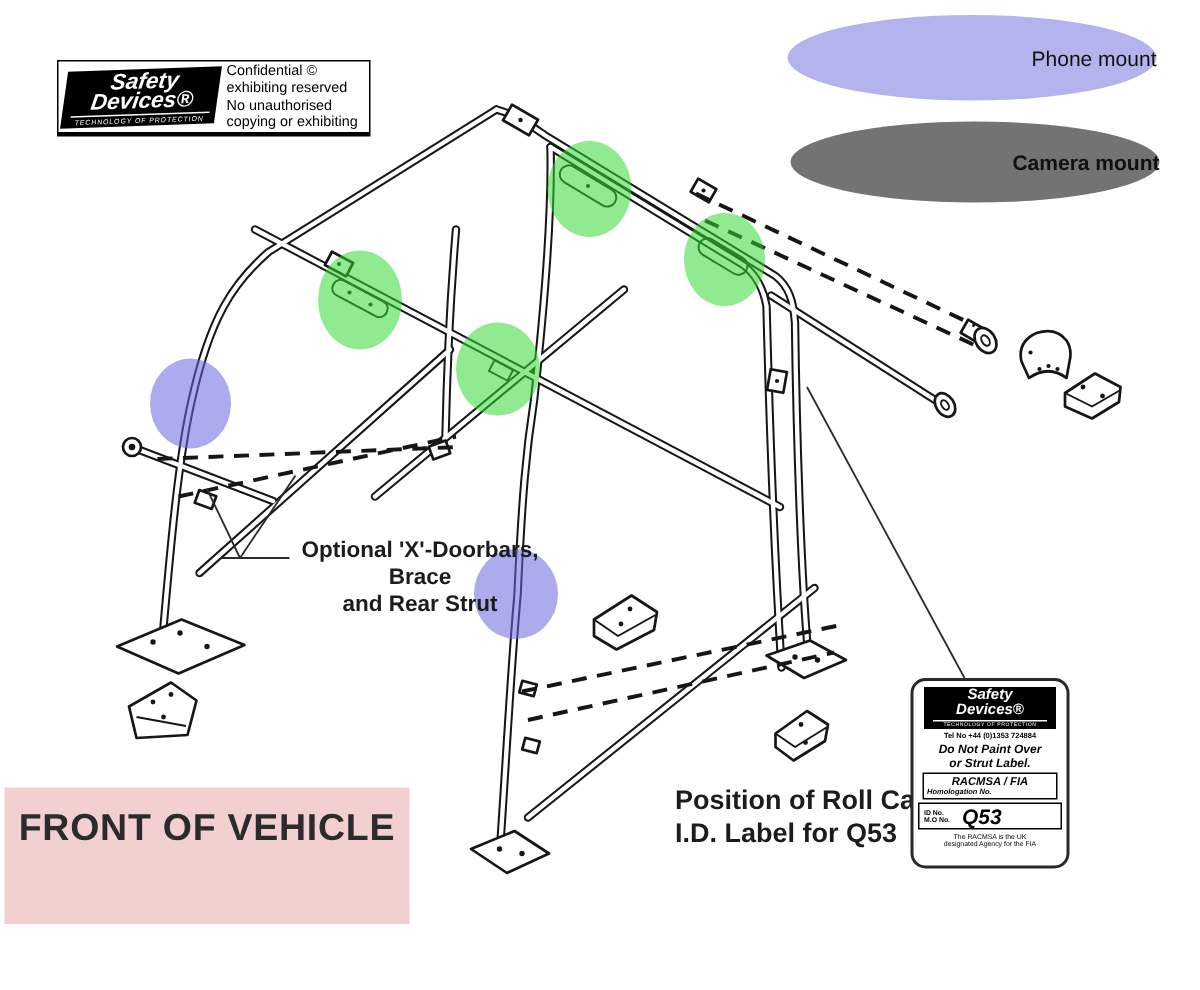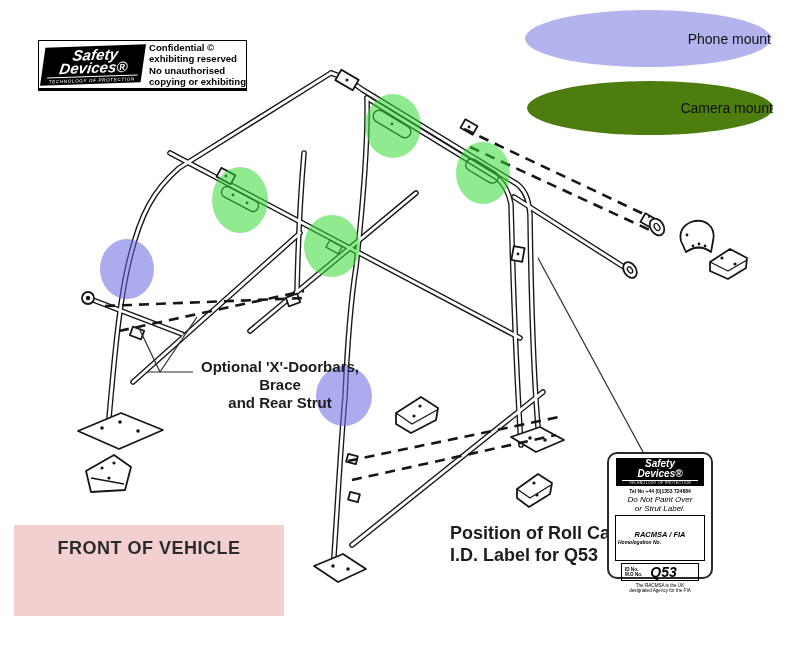--- a/index.html
+++ b/index.html
@@ -17,21 +17,21 @@
   #thin path{stroke:#2a2a2a;stroke-width:1.2;fill:none;}
 
   
   .logo-box{position:absolute;left:38px;top:40px;width:209px;height:51px;background:#fff;
             border:1px solid #000;border-bottom:3px solid #000;display:flex;align-items:center;box-sizing:border-box;}
   .sd-black{background:#000;color:#fff;width:92px;margin-left:4px;padding:2px 4px 1px 6px;
             transform:skewX(-10deg) rotate(-2deg);text-align:center;}
   .sd-black .b1{font-style:italic;font-weight:700;font-size:15px;line-height:13px;}
   .sd-black .b2{font-style:italic;font-weight:700;font-size:15px;line-height:14px;}
   .sd-black .tg{font-size:4.6px;letter-spacing:.6px;border-top:1px solid #fff;margin-top:1px;padding-top:1px;white-space:nowrap;}
-  .notice{margin-left:6px;font-weight:700;font-size:9.6px;line-height:11.2px;color:#000;white-space:nowrap;}
+  .notice{margin-left:6px;font-weight:400;font-size:9.6px;line-height:11.2px;color:#000;white-space:nowrap;}
 
   
   .legend{position:absolute;border-radius:50%;display:flex;align-items:center;justify-content:flex-end;
           font-size:14px;color:#101010;}
   #legend-phone{left:525px;top:10px;width:246px;height:57px;}
   #legend-camera{left:527px;top:81px;width:246px;height:54px;}
 
   
   .note{position:absolute;font-weight:700;color:#1c1c1c;}
   #doorbars-note{left:190px;top:358px;width:180px;text-align:center;font-size:15px;line-height:18px;}
@@ -39,32 +39,32 @@
 
   
   .id-card{position:absolute;left:607px;top:452px;width:106px;height:127px;background:#fff;
            border:2px solid #2a2a2a;border-radius:10px;box-sizing:border-box;padding:4px 5px 2px 5px;
            display:flex;flex-direction:column;align-items:center;}
   .id-card .mini-logo{background:#000;color:#fff;width:88px;text-align:center;padding:1px 0 1px 0;}
   .id-card .mini-logo .b1{font-style:italic;font-weight:700;font-size:10px;line-height:10px;}
   .id-card .mini-logo .b2{font-style:italic;font-weight:700;font-size:10px;line-height:10px;}
   .id-card .mini-logo .tg{font-size:3.4px;letter-spacing:.4px;border-top:.5px solid #fff;margin:1px 6px 0 6px;}
   .id-card .tel{font-size:5px;font-weight:700;margin-top:2px;white-space:nowrap;}
-  .id-card .warn{font-size:8px;font-weight:400;font-style:italic;line-height:9px;text-align:center;margin-top:1px;}
-  .id-card .homolog{border:1px solid #000;width:90px;margin-top:2px;padding:15px 2px;box-sizing:border-box;}
+  .id-card .warn{font-size:8px;font-weight:700;font-style:italic;line-height:9px;text-align:center;margin-top:1px;}
+  .id-card .homolog{border:1px solid #000;width:90px;margin-top:2px;padding:1px 2px;box-sizing:border-box;}
   .id-card .homolog .h1{font-size:7.5px;font-weight:700;font-style:italic;text-align:center;line-height:8px;}
   .id-card .homolog .h2{font-size:5px;font-weight:700;font-style:italic;line-height:6px;}
-  .id-card .idrow{border:1px solid #000;width:78px;margin-top:2px;display:flex;align-items:center;box-sizing:border-box;padding:1px 3px;}
+  .id-card .idrow{border:1px solid #000;width:96px;margin-top:2px;display:flex;align-items:center;box-sizing:border-box;padding:1px 3px;}
   .id-card .idrow .sml{font-size:4.6px;font-weight:700;line-height:5px;}
   .id-card .idrow .big{font-size:14px;font-weight:700;font-style:italic;margin-left:8px;line-height:14px;}
   .id-card .foot{font-size:4.6px;text-align:center;line-height:5.4px;margin-top:2px;}
 
   
-  .front-box{position:absolute;left:14px;top:525px;width:270px;height:91px;box-sizing:border-box;
-             text-align:center;padding-top:13px;font-weight:700;font-size:18px;letter-spacing:.5px;color:#2b2b2b;}
+  .front-box{position:absolute;left:3px;top:525px;width:270px;height:91px;box-sizing:border-box;
+             text-align:center;padding-top:13px;font-weight:700;font-size:25px;letter-spacing:.5px;color:#2b2b2b;}
 </style>
 </head>
 <body>
 
 <div id="canvas">
 
   <svg id="cage" width="800" height="660" viewBox="0 0 800 660">
     <g id="tubes-black">
       <path d="M 107,441 C 114,360 119,305 128,266 C 140,212 155,189 179,168 L 331,73"></path>
       <path d="M 331,73 C 345,77 353,83 363,90 L 517,184 C 526,191 529,201 530,215 C 531,290 534,386 539,438"></path>
@@ -196,21 +196,21 @@
       <div>Confidential ©</div>
       <div>exhibiting reserved</div>
       <div>No unauthorised</div>
       <div>copying or exhibiting</div>
     </div>
   </div>
 
   <div class="legend" id="legend-phone" style="background: rgb(179, 179, 238);">
     <span>Phone mount</span>
   </div>
-  <div class="legend" id="legend-camera" style="background: #4d7c0f;">
+  <div class="legend" id="legend-camera" style="background: #737373; font-weight: bold;">
     <span>Camera mount</span>
   </div>
 
   <div class="note" id="doorbars-note">
     <div>Optional 'X'-Doorbars,</div>
     <div>Brace</div>
     <div>and Rear Strut</div>
   </div>
   <div class="note" id="position-note">
     <div>Position of Roll Cage</div>

